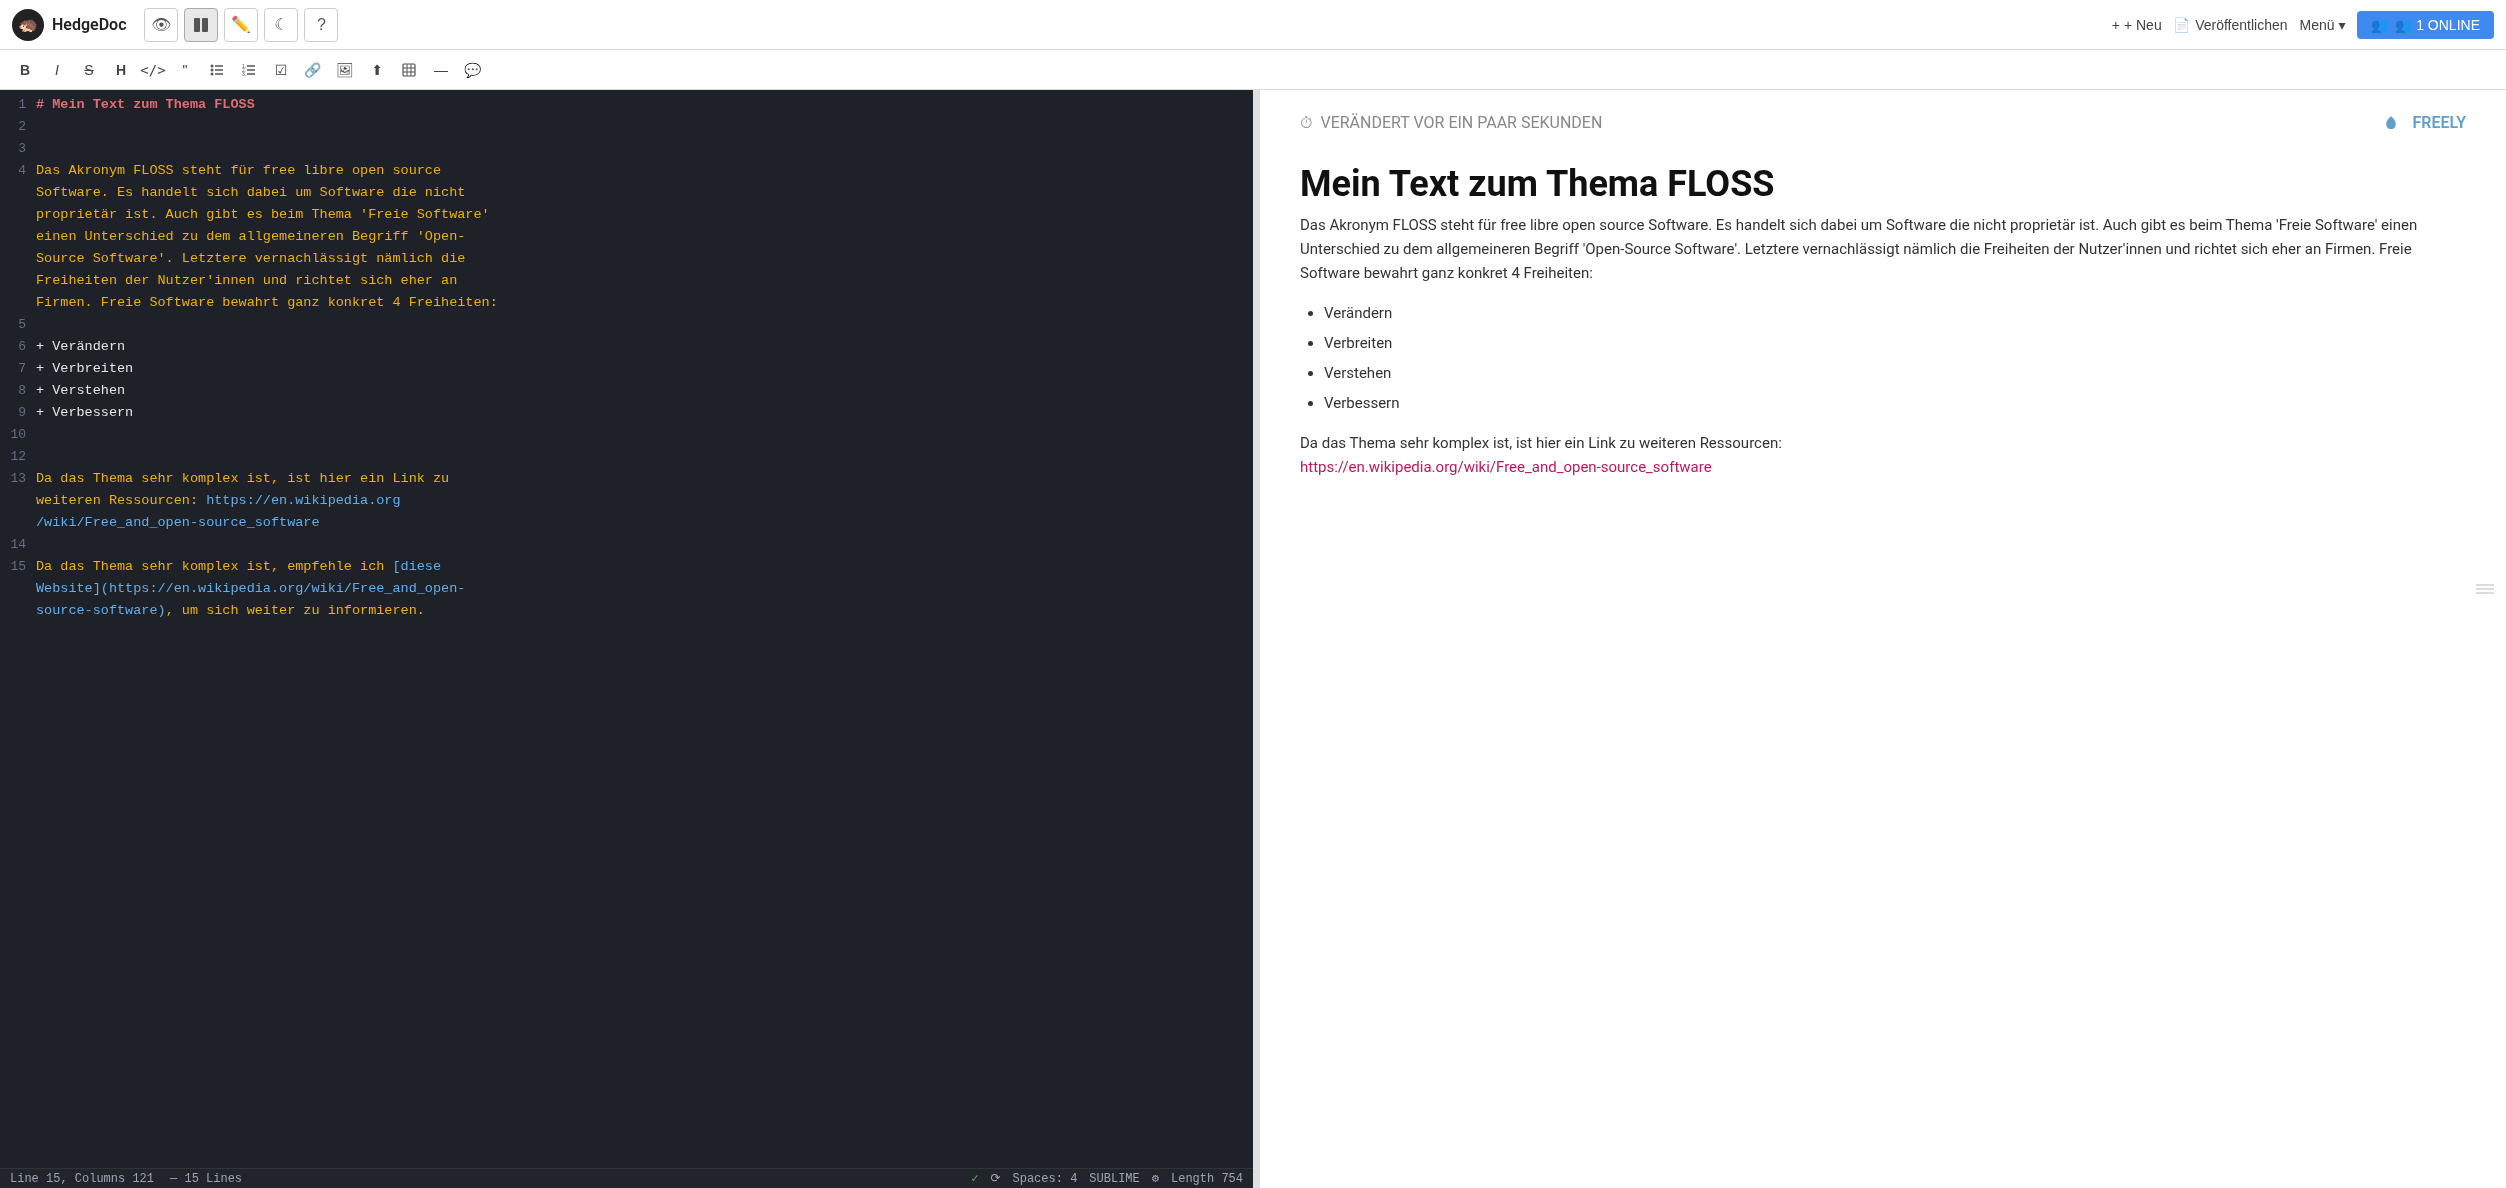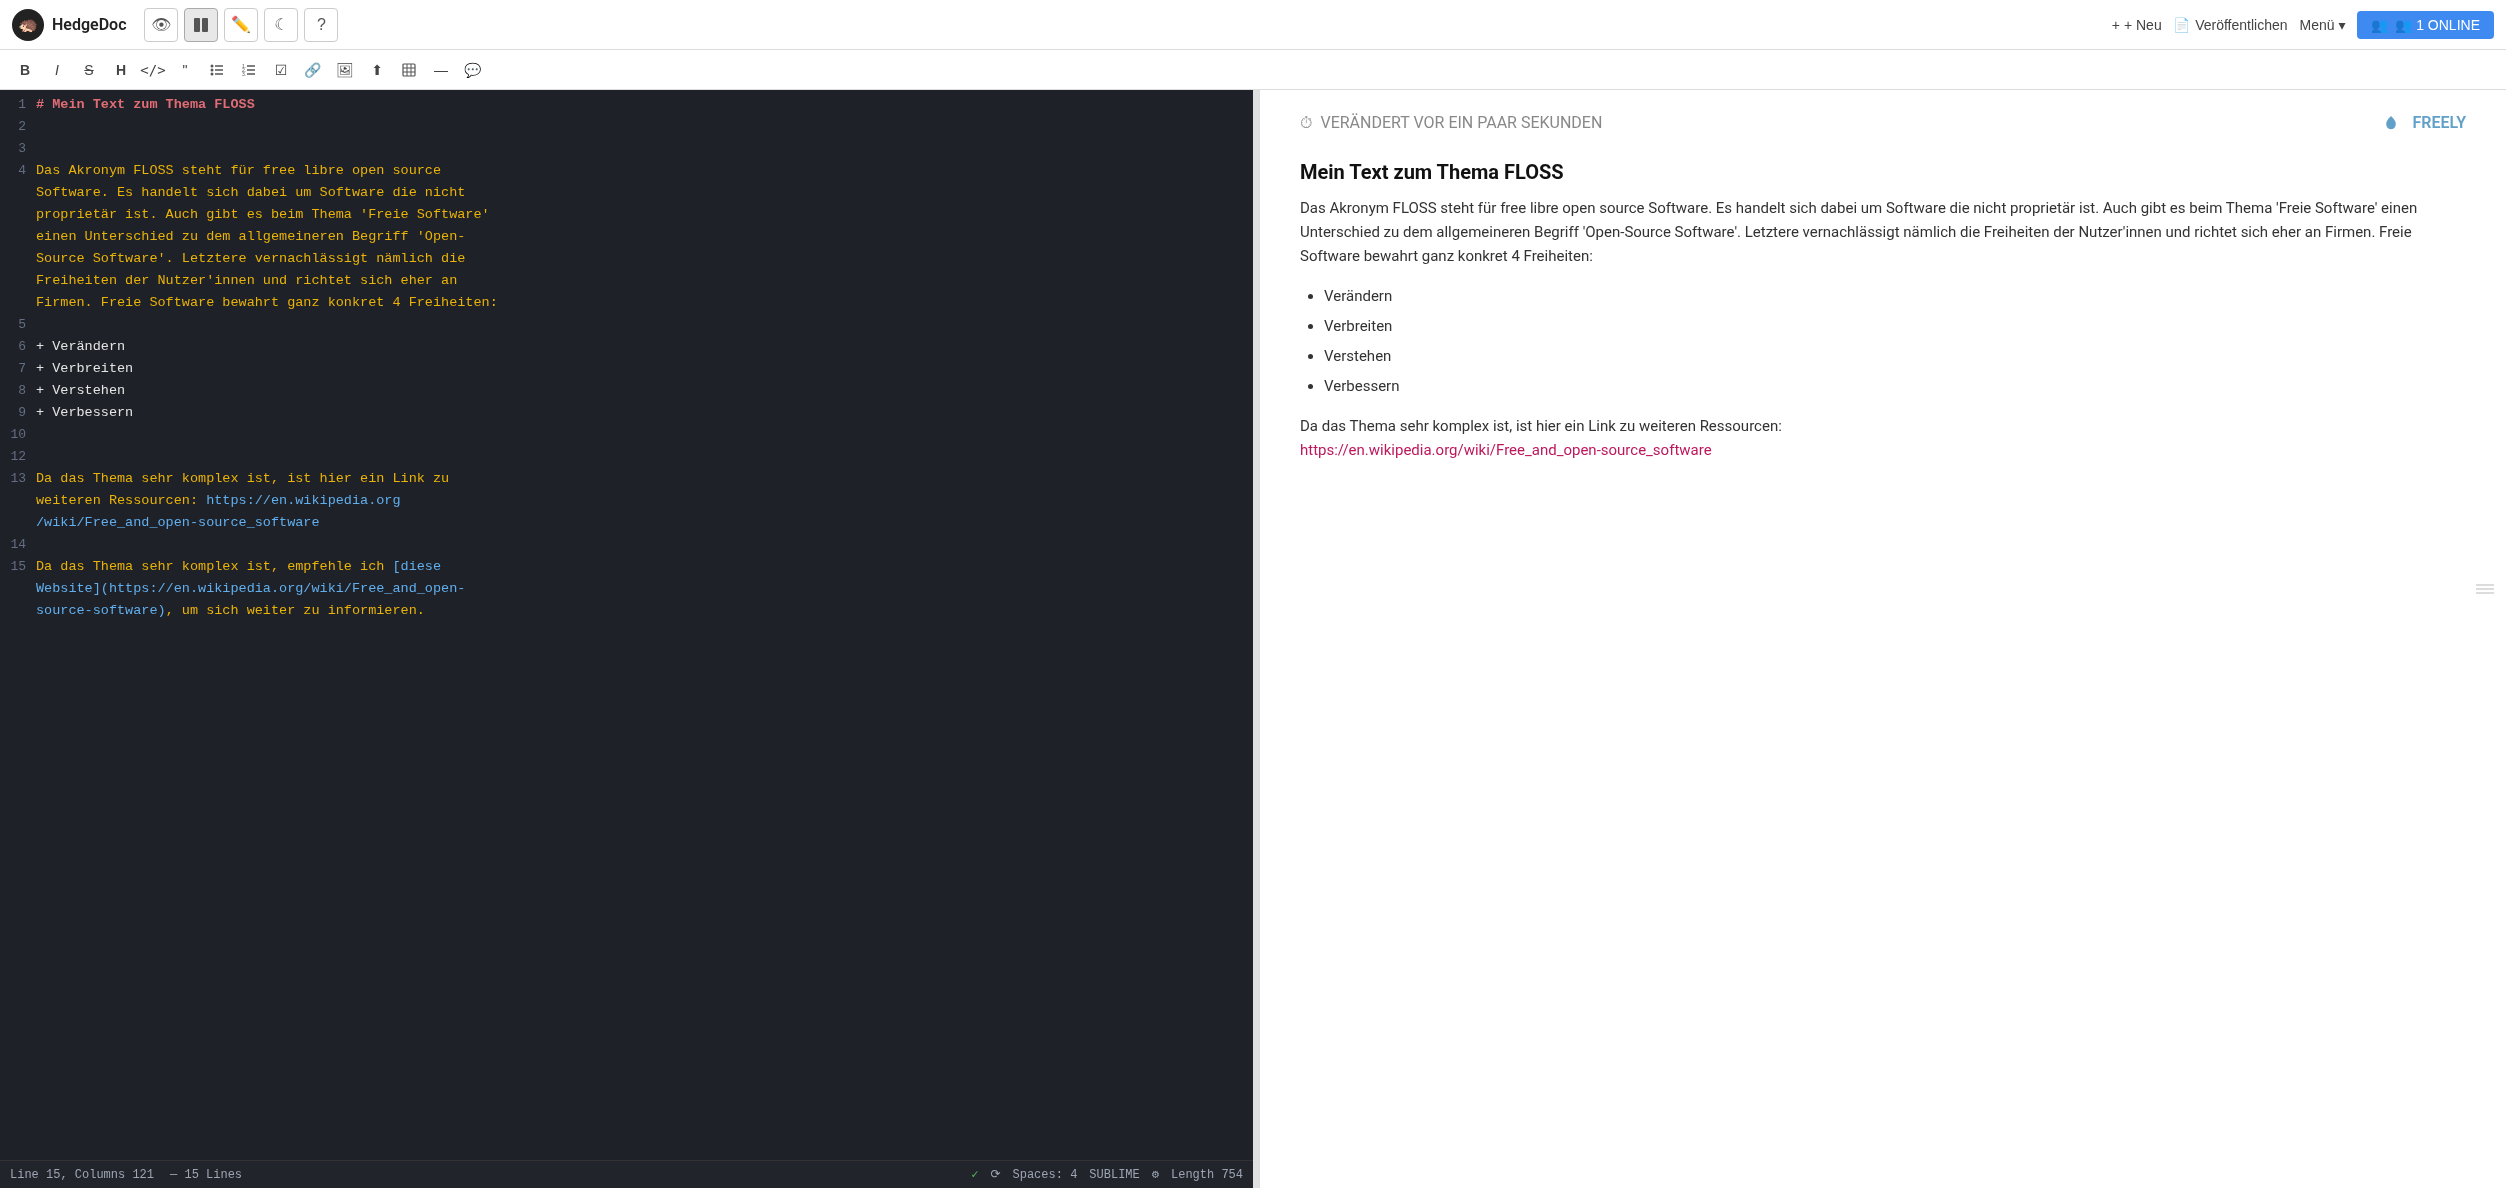--- a/index.html
+++ b/index.html
@@ -68,39 +68,39 @@
       color: #636d83; font-size: 13px; user-select: none; flex-shrink: 0;
     }
     .line-content { flex: 1; padding-right: 8px; white-space: pre-wrap; word-break: break-word; }
     .c-heading { color: #e06c75; font-weight: bold; }
     .c-blue { color: #e5e5e5; }
     .c-white { color: #eab308; }
     .c-link { color: #61afef; }
 
     
     .editor-statusbar {
-      height: 28px; background: #21252b; border-top: 1px solid #333;
+      height: 20px; background: #21252b; border-top: 1px solid #333;
       display: flex; align-items: center; padding: 0 10px; gap: 16px;
       font-size: 12px; color: #9da5b4; flex-shrink: 0;
     }
     .statusbar-right { margin-left: auto; display: flex; align-items: center; gap: 12px; }
     .check-icon { color: #5cb85c; }
 
     
     .preview-panel {
       flex: 1; overflow-y: auto; padding: 20px 40px;
       background: #fff; color: #333; font-size: 15px; line-height: 1.6;
       border-left: 1px solid #ddd;
     }
     .preview-topbar {
       display: flex; align-items: center; justify-content: space-between;
       margin-bottom: 20px; font-size: 16px; color: #888;
     }
     .freely-badge { color: #61a0c8; font-weight: 600; display: flex; align-items: center; gap: 16px; }
-    .preview-title { font-size: 20px; font-weight: 700; margin-bottom: 8px; color: #111; }
+    .preview-title { font-size: 36px; font-weight: 700; margin-bottom: 0; color: #111; }
     .preview-para { margin-bottom: 16px; }
     .preview-list { margin: 0 0 16px 24px; }
     .preview-list li { margin-bottom: 6px; }
     .preview-link { color: #be185d; text-decoration: none; }
 
     
     .divider { width: 6px; background: #e0e0e0; cursor: col-resize; flex-shrink: 0; }
   </style>
 </head>
 <body>

